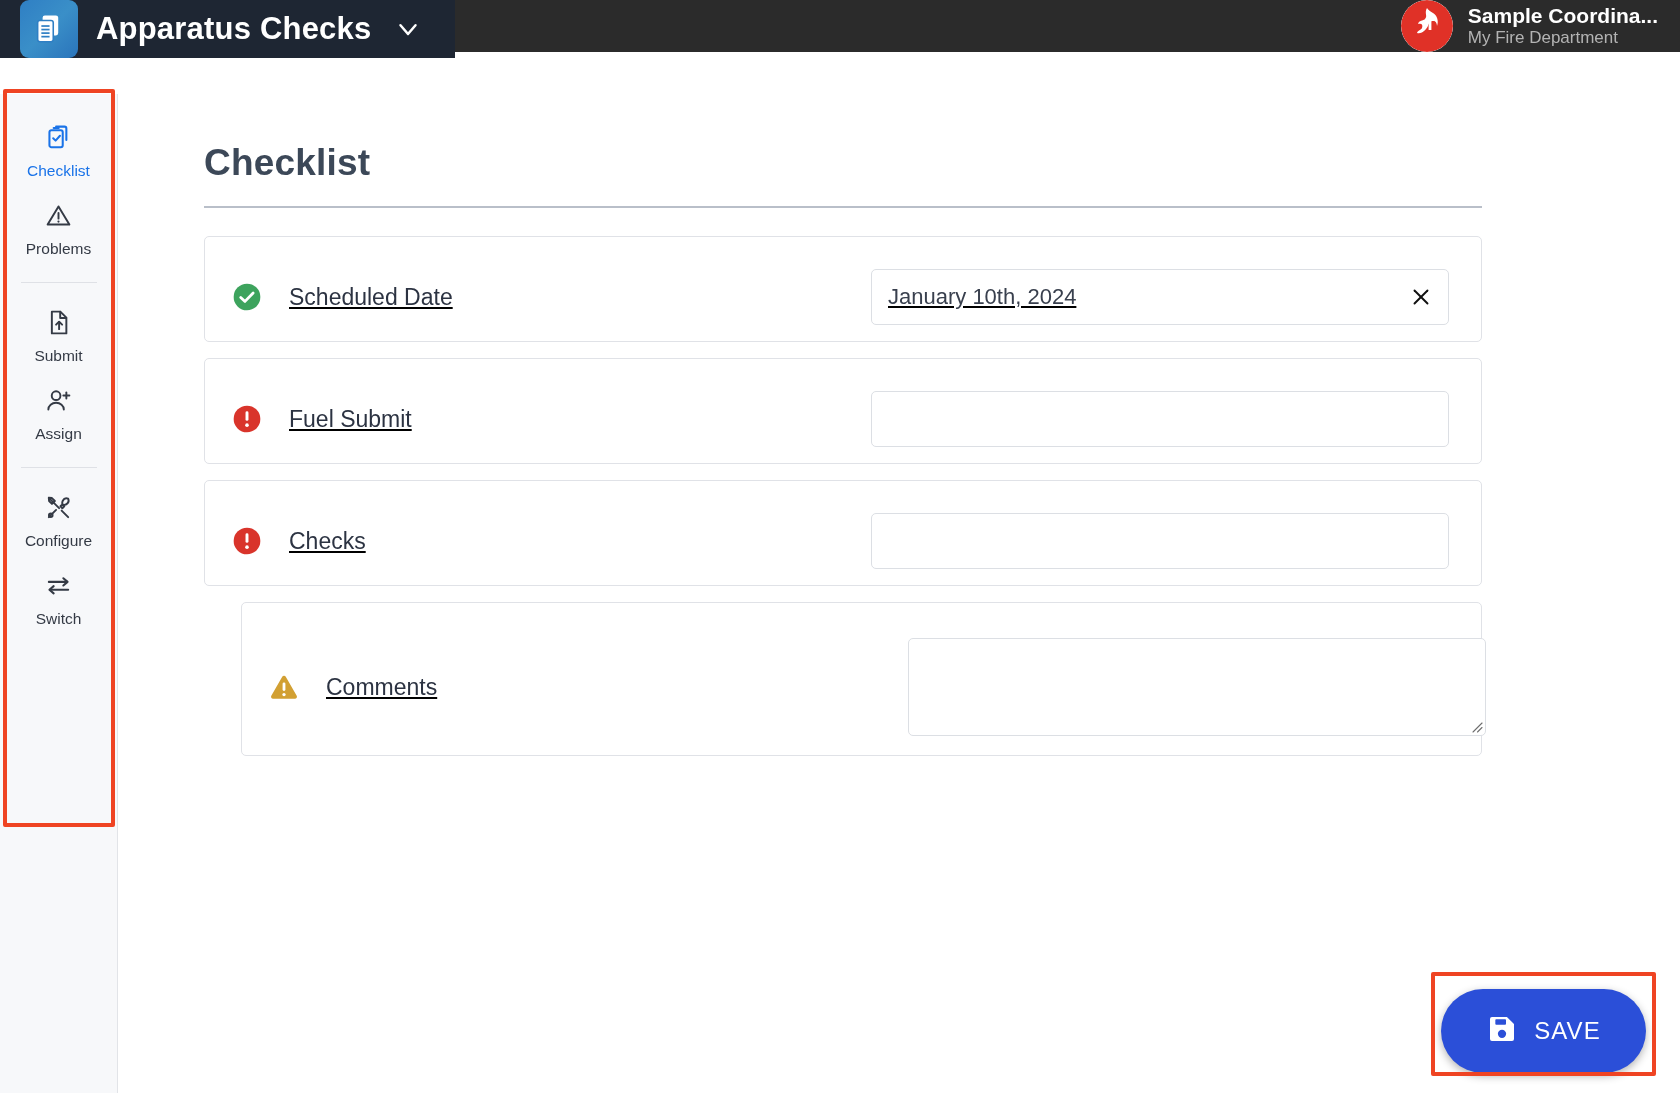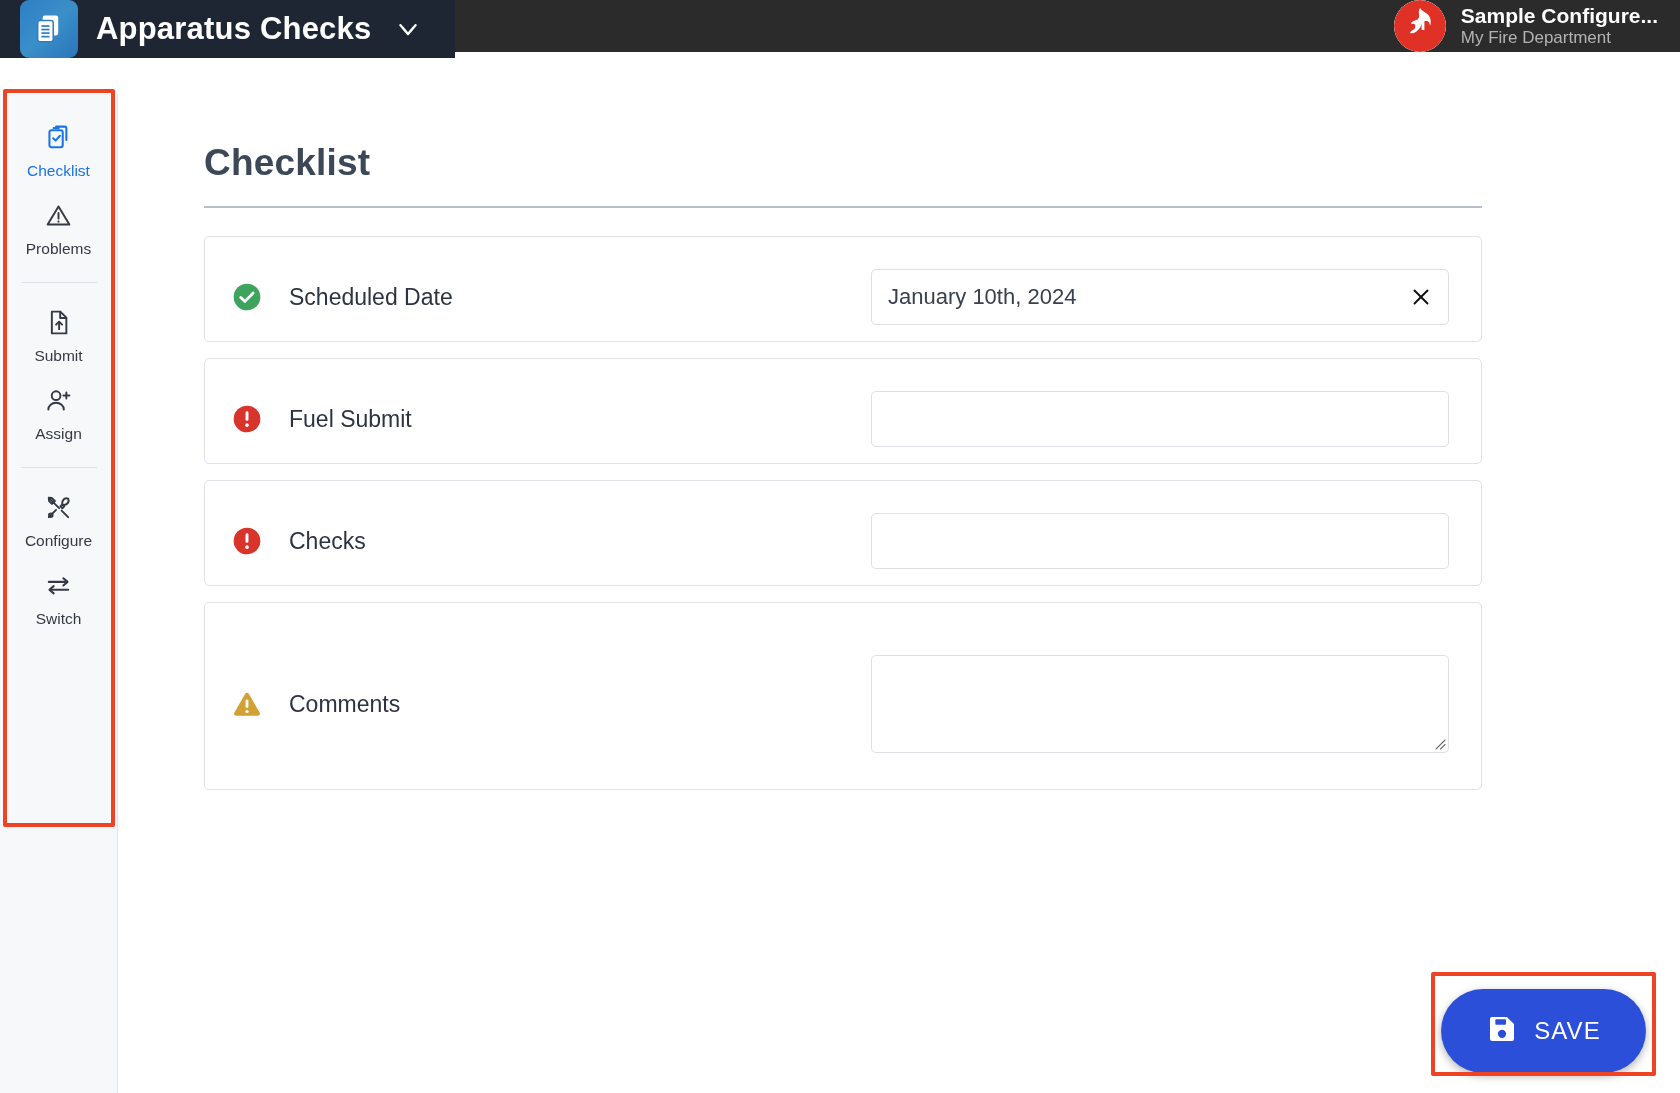--- a/index.html
+++ b/index.html
@@ -171,23 +171,24 @@
   .cards { margin-top: 28px; width: 1278px; }
 
   .card {
     border: 1px solid #e0e2e7;
     border-radius: 5px;
     background: #ffffff;
     display: flex;
     align-items: center;
     padding: 16px 32px 0 26px;
     margin-bottom: 16px;
+    text-decoration: underline;
   }
   .card.h-short { height: 106px; }
-  .card.h-tall  { height: 188px; }
+  .card.h-tall  { height: 154px; margin-left: 37px; }
 
   .card-left {
     display: flex;
     align-items: center;
     gap: 26px;
     width: 640px;
     flex: none;
   }
   .card-label {
     font-size: 23px;
@@ -297,21 +298,21 @@
 
     <div class="topbar-right">
       <div class="avatar">
         <svg width="52" height="52" viewBox="0 0 52 52">
           <circle cx="26" cy="26" r="26" fill="#e03127"></circle>
           <path d="M26 8c-3 5 1 8-2 11-2 2-6 1-7 5 4-1 5 1 4 4-1 2-4 2-5 5 5 1 7-2 9-4 3-3 2-7 6-8 3-1 5 2 5 5 2-5 0-11-4-13-3-2-5-3-6-5z" fill="#ffffff"></path>
           <path d="M25 18h8v3h-2.6v9h-2.8v-9H25z" fill="#ffffff"></path>
         </svg>
       </div>
       <div class="user-meta">
-        <div class="user-name">Sample Configure...</div>
+        <div class="user-name">Sample Coordina...</div>
         <div class="user-org">My Fire Department</div>
       </div>
     </div>
   </div>
 
   <div class="sidebar">
 
     <div class="nav-item active">
       <span>
         <svg width="29" height="29" viewBox="0 0 24 24" fill="none" stroke="#1a73e8" stroke-width="1.7" stroke-linecap="round" stroke-linejoin="round">

